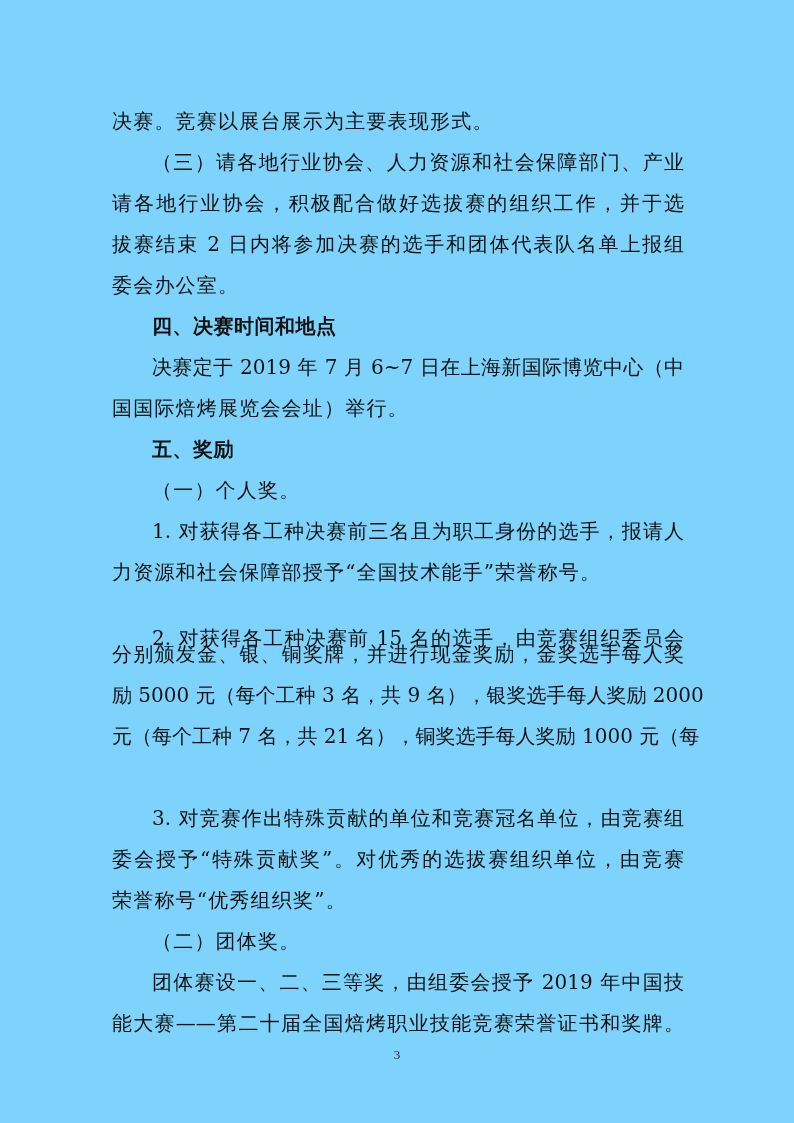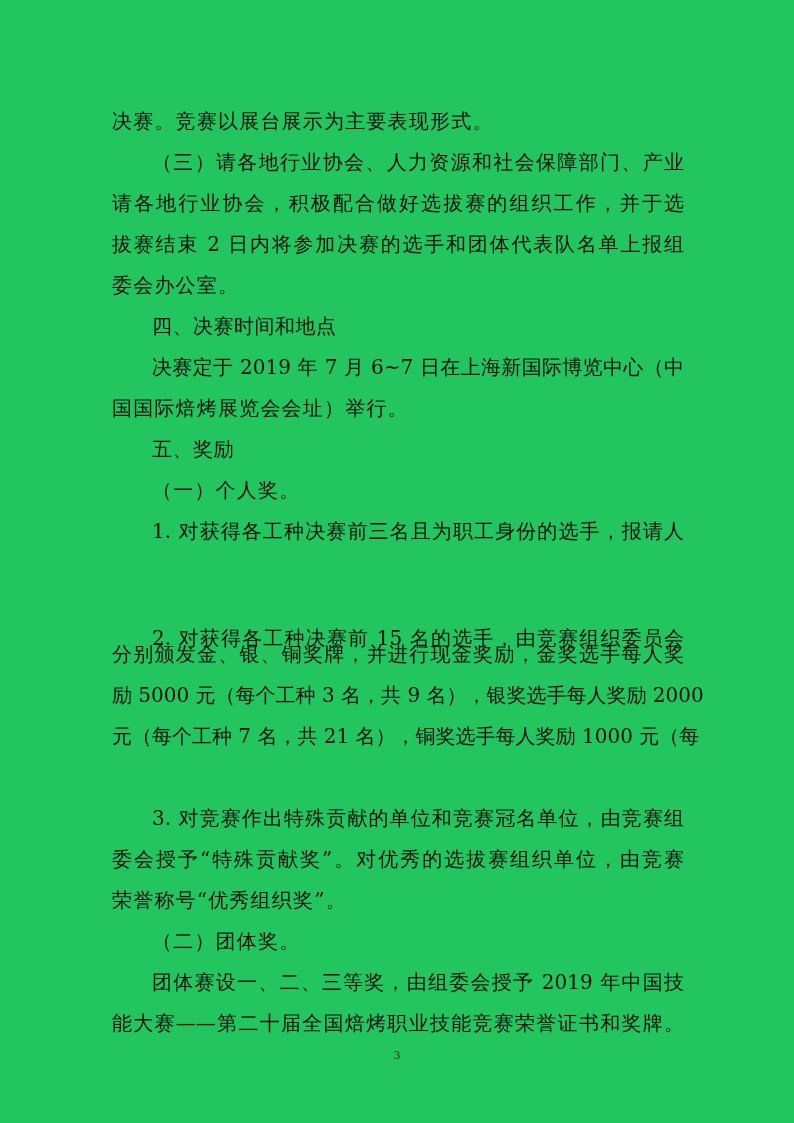--- a/index.html
+++ b/index.html
@@ -1,49 +1,50 @@
 <!DOCTYPE html>
 <html><head>
 <meta charset="utf-8">
 <style>
   html, body { margin: 0; padding: 0; background: #ffffff; }
   body { width: 794px; height: 1123px; position: relative; overflow: hidden; }
   .page {
     position: absolute; left: 0; top: 0; width: 794px; height: 1123px;
-    background: #22c55e; color: #111111;
+    background: #7dd3fc; color: #111111;
     font-family: "DejaVu Serif", "Liberation Serif", serif;
   }
   .line {
     position: absolute; left: 112px; width: 572px;
     font-size: 20px; line-height: 41px; height: 41px;
     white-space: nowrap; letter-spacing: 1.2px;
   }
   .indent { left: 152px; width: 532px; }
   .justify { text-align: justify; text-align-last: justify; letter-spacing: 0; }
-  .heading { font-family: "DejaVu Sans", "Liberation Sans", sans-serif; font-weight: normal; letter-spacing: 0.5px; }
+  .heading { font-family: "DejaVu Sans", "Liberation Sans", sans-serif; font-weight: bold; letter-spacing: 0.5px; }
   .page-number {
     position: absolute; left: 0; width: 794px; top: 1040px; text-align: center;
     font-size: 13px; font-family: "Liberation Serif", serif; color: #222;
   }
 </style>
 </head>
 <body>
 
 <div class="page">
   <div class="line" style="top:101px">决赛。竞赛以展台展示为主要表现形式。</div>
   <div class="line indent justify" style="top:142px">（三）请各地行业协会、人力资源和社会保障部门、产业</div>
   <div class="line justify" style="top:183px">请各地行业协会，积极配合做好选拔赛的组织工作，并于选</div>
   <div class="line justify" style="top:224px">拔赛结束 2 日内将参加决赛的选手和团体代表队名单上报组</div>
   <div class="line" style="top:265px">委会办公室。</div>
   <div class="line indent heading" style="top:306px">四、决赛时间和地点</div>
   <div class="line indent justify" style="top:347px">决赛定于 2019 年 7 月 6~7 日在上海新国际博览中心（中</div>
   <div class="line" style="top:388px">国国际焙烤展览会会址）举行。</div>
   <div class="line indent heading" style="top:429px">五、奖励</div>
   <div class="line indent" style="top:470px">（一）个人奖。</div>
   <div class="line indent justify" style="top:511px">1. 对获得各工种决赛前三名且为职工身份的选手，报请人</div>
+  <div class="line" style="top:552px">力资源和社会保障部授予“全国技术能手”荣誉称号。</div>
   <div class="line indent justify" style="top:618px">2. 对获得各工种决赛前 15 名的选手，由竞赛组织委员会</div>
   <div class="line justify" style="top:634px">分别颁发金、银、铜奖牌，并进行现金奖励，金奖选手每人奖</div>
   <div class="line justify" style="top:675px">励 5000 元（每个工种 3 名，共 9 名），银奖选手每人奖励 2000</div>
   <div class="line justify" style="top:716px">元（每个工种 7 名，共 21 名），铜奖选手每人奖励 1000 元（每</div>
   <div class="line indent justify" style="top:798px">3. 对竞赛作出特殊贡献的单位和竞赛冠名单位，由竞赛组</div>
   <div class="line justify" style="top:839px">委会授予“特殊贡献奖”。对优秀的选拔赛组织单位，由竞赛</div>
   <div class="line" style="top:880px">荣誉称号“优秀组织奖”。</div>
   <div class="line indent" style="top:921px">（二）团体奖。</div>
   <div class="line indent justify" style="top:962px">团体赛设一、二、三等奖，由组委会授予 2019 年中国技</div>
   <div class="line justify" style="top:1003px">能大赛——第二十届全国焙烤职业技能竞赛荣誉证书和奖牌。</div>

